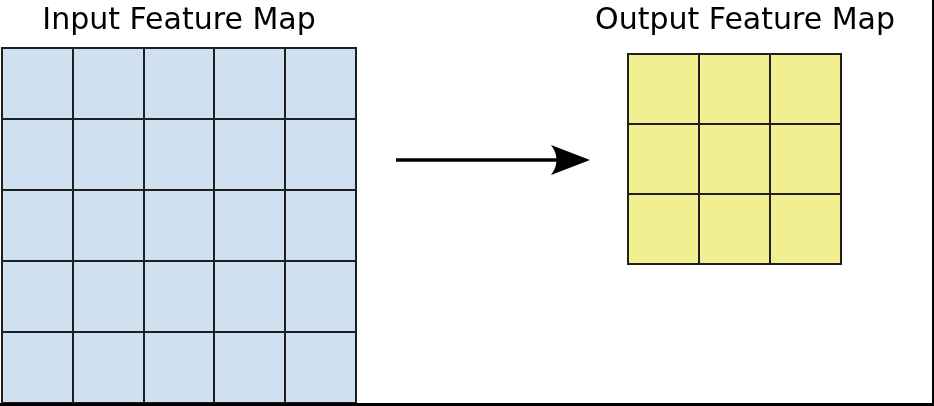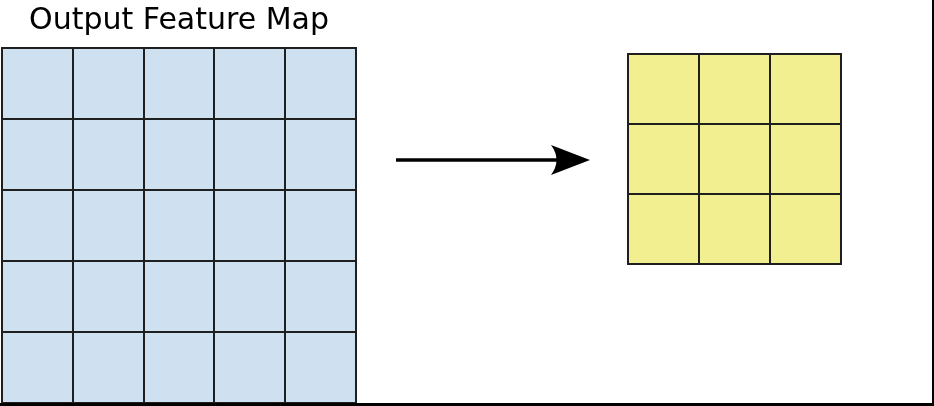--- a/index.html
+++ b/index.html
@@ -55,22 +55,23 @@
     top: 143px;
     width: 196px;
     height: 34px;
   }
 </style>
 </head>
 <body>
 
 <div id="canvas">
 
-  <div id="input-title" class="map-title">Output Feature Map</div>
+  <div id="input-title" class="map-title">Input Feature Map</div>
 
+  <div id="output-title" class="map-title">Output Feature Map</div>
 
   <div id="input-grid" class="feature-grid" style="grid-template-columns: repeat(5, 1fr); grid-template-rows: repeat(5, 1fr); background: rgb(31, 31, 31); gap: 2px; border: 2px solid rgb(31, 31, 31);">
       <div class="cell" style="background: rgb(207, 225, 241);"></div>
       <div class="cell" style="background: rgb(207, 225, 241);"></div>
       <div class="cell" style="background: rgb(207, 225, 241);"></div>
       <div class="cell" style="background: rgb(207, 225, 241);"></div>
       <div class="cell" style="background: rgb(207, 225, 241);"></div>
       <div class="cell" style="background: rgb(207, 225, 241);"></div>
       <div class="cell" style="background: rgb(207, 225, 241);"></div>
       <div class="cell" style="background: rgb(207, 225, 241);"></div>

